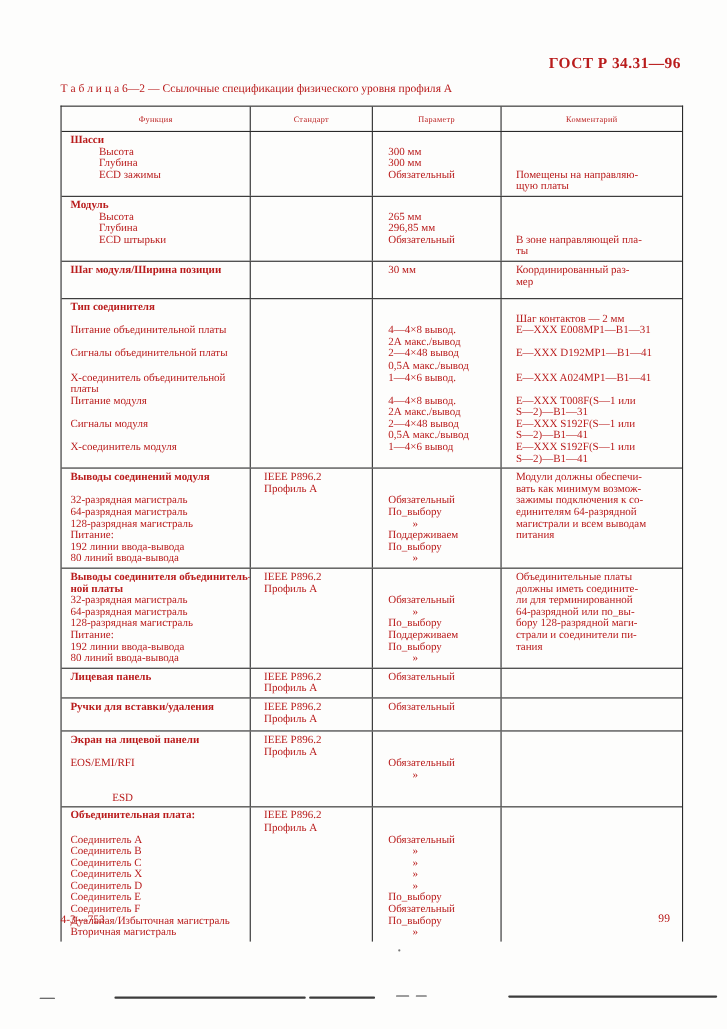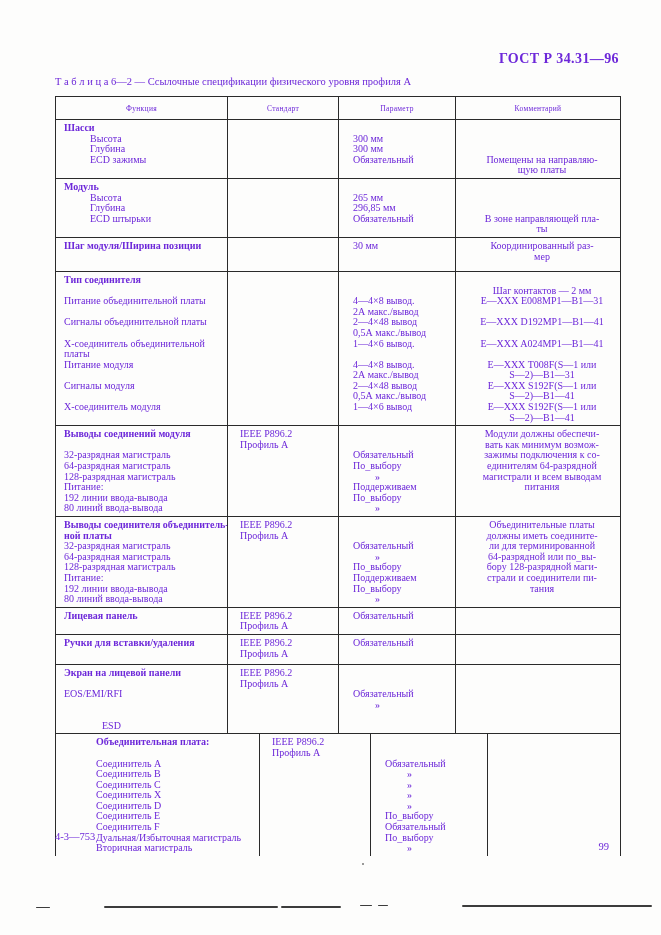--- a/index.html
+++ b/index.html
@@ -1,18 +1,18 @@
 <!DOCTYPE html>
 <html><head>
 <meta charset="utf-8">
 <style>
   html,body{margin:0;padding:0;background:#e8e8e8;}
   .page{
     position:relative;width:661px;height:935px;background:#fdfdfc;
-    font-family:"Liberation Serif", serif;color:#6d28d9;overflow:hidden;
+    font-family:"Liberation Serif", serif;color:#b91c1c;overflow:hidden;
     margin:0 auto;
   }
   .doc-code{
     position:absolute;top:51px;right:42px;
     font-size:14px;font-weight:bold;letter-spacing:0.4px;white-space:nowrap;
   }
   .caption{
     position:absolute;top:76px;left:55px;font-size:10.5px;white-space:nowrap;
   }
   .gtable{
@@ -25,35 +25,35 @@
   }
   .th{
     font-size:7.5px;display:flex;align-items:center;justify-content:center;
     border-right:1px solid #2a2a2a;letter-spacing:0.3px;
   }
   .th:last-child{border-right:none;}
   .trow{
     display:grid;grid-template-columns:172px 111px 117px 1fr;
     border-bottom:1px solid #2a2a2a;box-sizing:border-box;
   }
-  .trow:last-child{border-bottom:none;margin-left:32px;}
+  .trow:last-child{border-bottom:none;}
   .cell{
     border-right:1px solid #2a2a2a;padding:3px 2px 2px 8px;
     box-sizing:border-box;overflow:hidden;
   }
-  .cell:last-child{border-right:none;text-align:center;}
+  .cell:last-child{border-right:none;}
   .cell.c1{padding-left:12px;}
   .cell.c2{padding-left:14px;}
   .cell.c3{padding-left:13px;padding-right:5px;}
   .ln{
     height:10.6px;line-height:10.6px;font-size:10px;white-space:nowrap;
   }
   .ln.b{font-weight:bold;}
   .footer-left{position:absolute;left:55px;top:831px;font-size:10.5px;}
-  .footer-right{position:absolute;right:52px;top:830px;font-size:10.5px;margin-top:11px;}
+  .footer-right{position:absolute;right:52px;top:830px;font-size:10.5px;}
   .artifact{position:absolute;background:#3c3c3c;height:1.6px;border-radius:1px;}
   .speck{position:absolute;background:#777;width:2px;height:2px;border-radius:50%;}
 </style>
 </head>
 <body>
 
 <div class="page">
 
   <div class="doc-code">ГОСТ Р 34.31—96</div>
 

